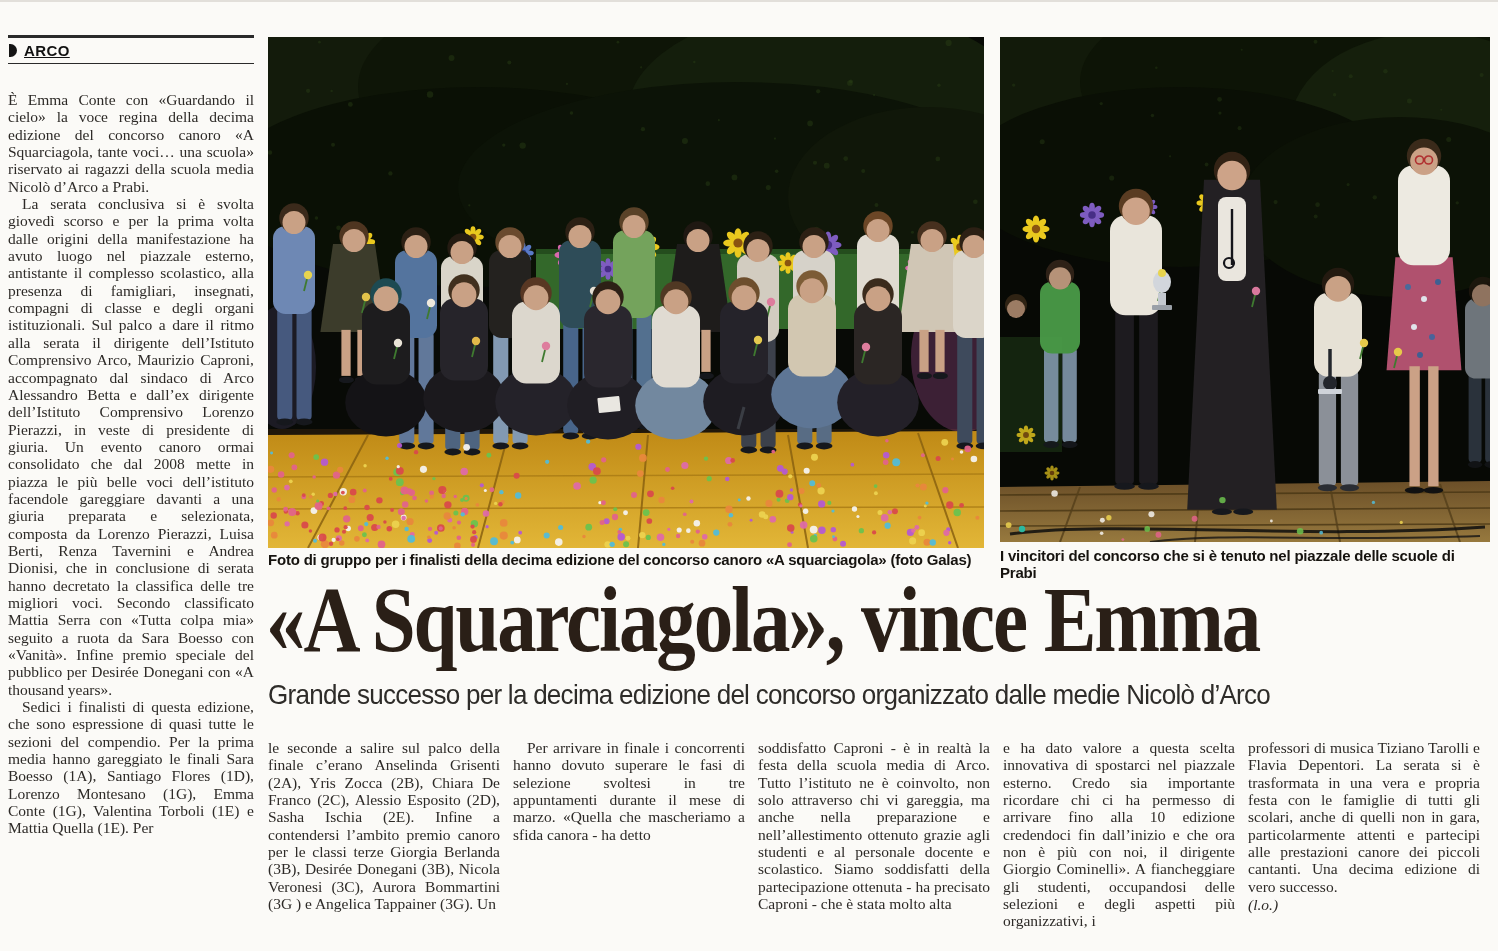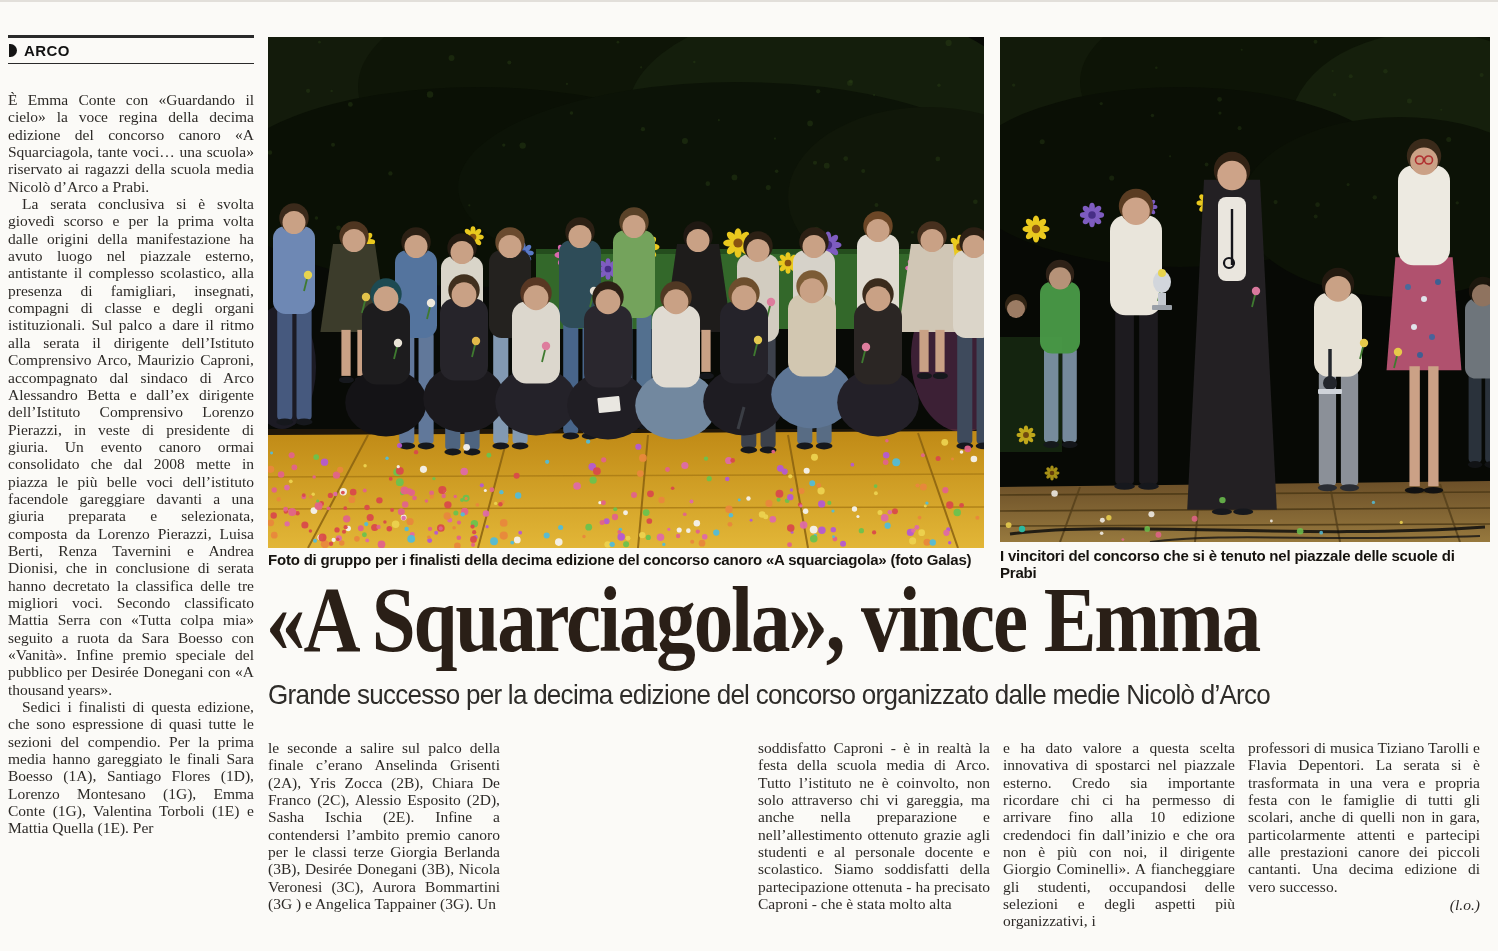--- a/index.html
+++ b/index.html
@@ -4,21 +4,21 @@
 <style>
   html,body{margin:0;padding:0;background:#e8e6e2;}
   .page{position:relative;width:1498px;height:951px;background:#fbfaf7;overflow:hidden;
         font-family:"Liberation Serif","DejaVu Serif",serif;border-top:2px solid #e2dfda;}
   
   .lead-col{position:absolute;left:8px;top:33px;width:246px;}
   .rule-top{border-top:3px solid #2a2a2a;}
   .rule-mid{border-top:1.5px solid #2a2a2a;}
   .section-row{display:flex;align-items:center;gap:7px;padding:4px 0 4px 1px;
        font-family:"Liberation Sans","DejaVu Sans",sans-serif;font-weight:bold;
-       font-size:15px;letter-spacing:.4px;color:#121212;}
+       font-size:15px;letter-spacing:.4px;color:#121212;text-decoration:underline;}
   .bullet{width:8px;height:13px;background:#141414;border-radius:0 8px 8px 0;flex:0 0 auto;}
   .news-text{font-size:15.5px;line-height:17.35px;text-align:justify;color:#2d2a27;hyphens:auto;}
   .lead-col .news-text{margin-top:27px;}
   .news-text p{margin:0;}
   .news-text p.ind{text-indent:14px;}
   
   figure.photo{position:absolute;margin:0;padding:0;background:#070a05;}
   #photo1{left:268px;top:35px;width:716px;height:511px;}
   #photo2{left:1000px;top:35px;width:490px;height:505px;}
   figure.photo svg{display:block;width:100%;height:100%;}
@@ -31,21 +31,21 @@
        font-family:"Liberation Serif","DejaVu Serif",serif;font-weight:bold;
        font-size:93px;line-height:96px;letter-spacing:-2.5px;color:#2a1f17;
        transform:scaleX(0.85);transform-origin:0 0;}
   .subhead{position:absolute;left:268px;top:677px;width:1310px;white-space:nowrap;
        font-family:"Liberation Sans","DejaVu Sans",sans-serif;font-size:28px;
        letter-spacing:-0.8px;color:#2e2c29;transform:scaleX(0.93);transform-origin:0 0;}
   
   .body-cols{position:absolute;left:268px;top:737px;width:1224px;height:214px;
        display:flex;gap:13px;overflow:hidden;}
   .bcol{width:232px;flex:0 0 auto;}
-  .sig{text-align:right;font-style:italic;margin-top:1px;font-size:15.5px;color:#2d2a27;}
+  .sig{font-style:italic;margin-top:1px;font-size:15.5px;color:#2d2a27;}
 </style>
 </head>
 <body>
 
 <div class="page">
 
   <div class="lead-col">
     <div class="rule-top"></div>
     <div class="section-row">
       <span class="bullet"></span>
@@ -1021,20 +1021,21 @@
   <div class="caption" id="cap2">I vincitori del concorso che si è tenuto nel piazzale delle scuole di Prabi</div>
 
   <div class="headline">«A Squarciagola», vince Emma</div>
   <div class="subhead">Grande successo per la decima edizione del concorso organizzato dalle medie Nicolò d’Arco</div>
 
   <div class="body-cols">
     <div class="bcol news-text">
       <p>le seconde a salire sul palco della finale c’erano Anselinda Grisenti (2A), Yris Zocca (2B), Chiara De Franco (2C), Alessio Esposito (2D), Sasha Ischia (2E). Infine a contendersi l’ambito premio canoro per le classi terze Giorgia Berlanda (3B), Desirée Donegani (3B), Nicola Veronesi (3C), Aurora Bommartini (3G ) e Angelica Tappainer (3G). Un</p>
     </div>
     <div class="bcol news-text">
+      <p class="ind">Per arrivare in finale i concorrenti hanno dovuto superare le fasi di selezione svoltesi in tre appuntamenti durante il mese di marzo. «Quella che mascheriamo a sfida canora - ha detto</p>
     </div>
     <div class="bcol news-text">
       <p>soddisfatto Caproni - è in realtà la festa della scuola media di Arco. Tutto l’istituto ne è coinvolto, non solo attraverso chi vi gareggia, ma anche nella preparazione e nell’allestimento ottenuto grazie agli studenti e al personale docente e scolastico. Siamo soddisfatti della partecipazione ottenuta - ha precisato Caproni - che è stata molto alta</p>
     </div>
     <div class="bcol news-text">
       <p>e ha dato valore a questa scelta innovativa di spostarci nel piazzale esterno. Credo sia importante ricordare chi ci ha permesso di arrivare fino alla 10 edizione credendoci fin dall’inizio e che ora non è più con noi, il dirigente Giorgio Cominelli». A fiancheggiare gli studenti, occupandosi delle selezioni e degli aspetti più organizzativi, i</p>
     </div>
     <div class="bcol news-text">
       <p>professori di musica Tiziano Tarolli e Flavia Depentori. La serata si è trasformata in una vera e propria festa con le famiglie di tutti gli scolari, anche di quelli non in gara, particolarmente attenti e partecipi alle prestazioni canore dei piccoli cantanti. Una decima edizione di vero successo.</p>
       <div class="sig">(l.o.)</div>

